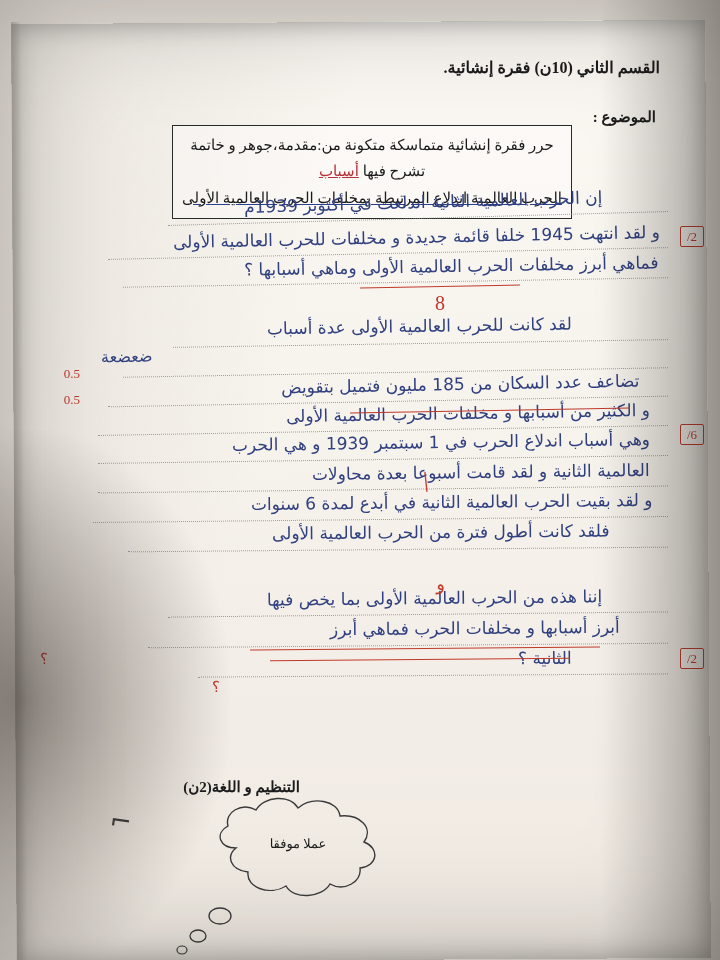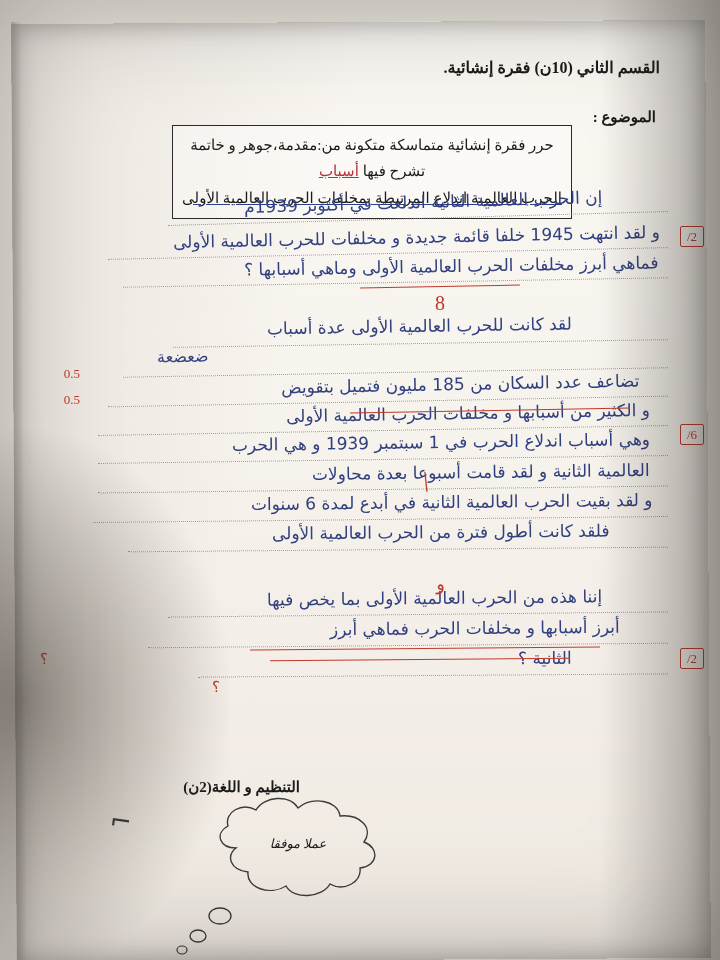--- a/index.html
+++ b/index.html
@@ -160,21 +160,20 @@
     color: #1b1b1b;
     direction: rtl;
     white-space: nowrap;
   }
   .cloud-wrap {
     position: absolute;
     left: 198px;
     top: 790px;
     width: 200px;
     height: 130px;
-    font-style: italic;
   }
   .cloud-text {
     position: absolute;
     left: 0; top: 46px;
     width: 200px;
     text-align: center;
     font-family: "Liberation Serif", serif;
     font-size: 13px;
     color: #1b1b1b;
     direction: rtl;
@@ -214,21 +213,21 @@
 
   <div class="hw blue" style="right:60px; top:227px; font-size:17px; transform:rotate(-1.2deg);">و لقد انتهت 1945 خلفا قائمة جديدة و مخلفات للحرب العالمية الأولى</div>
   <div class="line-ul" style="right:52px; top:253px; width:560px; transform:rotate(-1.2deg);"></div>
 
   <div class="hw blue" style="right:62px; top:256px; font-size:17px; transform:rotate(-1.0deg);">فماهي أبرز مخلفات الحرب العالمية الأولى وماهي أسبابها ؟</div>
   <div class="line-ul" style="right:52px; top:282px; width:545px; transform:rotate(-1.0deg);"></div>
 
   <div class="hw blue" style="right:148px; top:316px; font-size:17px; transform:rotate(-0.9deg);">لقد كانت للحرب العالمية الأولى عدة أسباب</div>
   <div class="line-ul" style="right:52px; top:343px; width:495px; transform:rotate(-0.9deg);"></div>
 
-  <div class="hw blue" style="right:512px; top:347px; font-size:16px; transform:rotate(-1.0deg);">ضعضعة</div>
+  <div class="hw blue" style="right:568px; top:347px; font-size:16px; transform:rotate(-1.0deg);">ضعضعة</div>
   <div class="line-ul" style="right:52px; top:372px; width:545px; transform:rotate(-1.0deg);"></div>
 
   <div class="hw blue" style="right:80px; top:374px; font-size:17px; transform:rotate(-1.1deg);">تضاعف عدد السكان من 185 مليون فتميل بتقويض</div>
   <div class="line-ul" style="right:52px; top:401px; width:560px; transform:rotate(-1.1deg);"></div>
 
   <div class="hw blue" style="right:70px; top:403px; font-size:17px; transform:rotate(-1.0deg);">و الكثير من أسبابها و مخلفات الحرب العالمية الأولى</div>
   <div class="line-ul" style="right:52px; top:430px; width:570px; transform:rotate(-1.0deg);"></div>
 
   <div class="hw blue" style="right:70px; top:432px; font-size:17px; transform:rotate(-0.8deg);">وهي أسباب اندلاع الحرب في 1 سبتمبر 1939 و هي الحرب</div>
   <div class="line-ul" style="right:52px; top:459px; width:570px; transform:rotate(-0.8deg);"></div>

